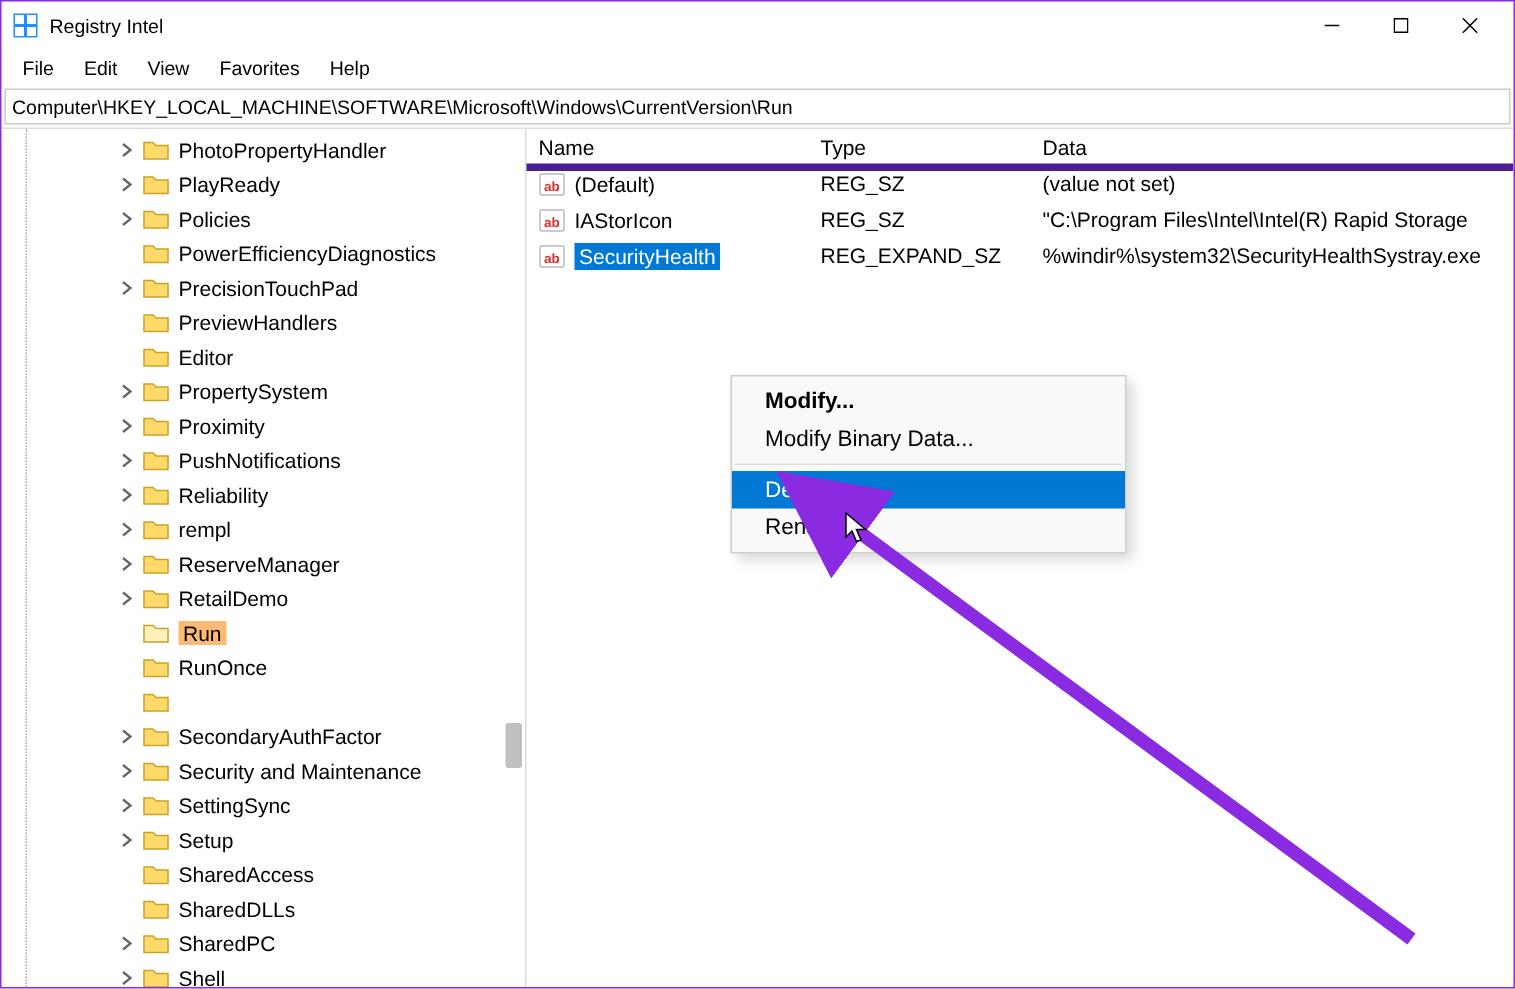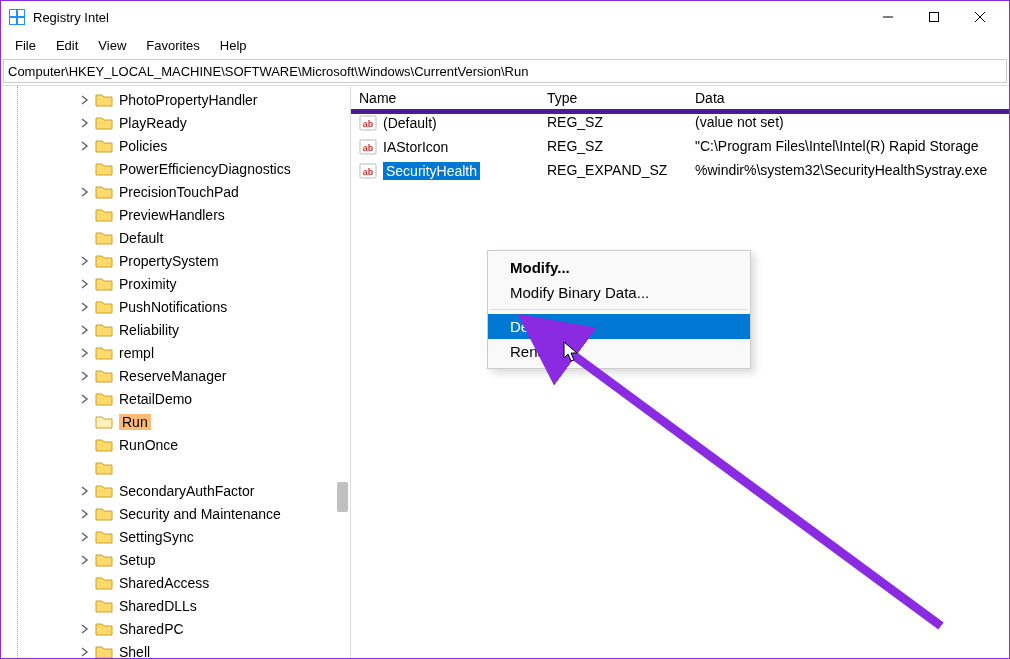--- a/index.html
+++ b/index.html
@@ -155,21 +155,21 @@
           <div class="tree-item">
             <span class="folder"><svg viewBox="0 0 18 16">
                 <path d="M1 3 L7 3 L9 5 L17 5 L17 14 L1 14 Z" fill="#ffd96a" stroke="#c9a227" stroke-width="1"></path>
               </svg></span>
             <span class="label">PreviewHandlers</span>
           </div>
           <div class="tree-item">
             <span class="folder"><svg viewBox="0 0 18 16">
                 <path d="M1 3 L7 3 L9 5 L17 5 L17 14 L1 14 Z" fill="#ffd96a" stroke="#c9a227" stroke-width="1"></path>
               </svg></span>
-            <span class="label">Default</span>
+            <span class="label">Editor</span>
           </div>
           <div class="tree-item">
             <span class="expander">
               <svg width="10" height="10" viewBox="0 0 10 10">
                 <path d="M2 1 L7 5 L2 9" fill="none" stroke="#666" stroke-width="1.5"></path>
               </svg>
             </span>
             <span class="folder"><svg viewBox="0 0 18 16">
                 <path d="M1 3 L7 3 L9 5 L17 5 L17 14 L1 14 Z" fill="#ffd96a" stroke="#c9a227" stroke-width="1"></path>
               </svg></span>

